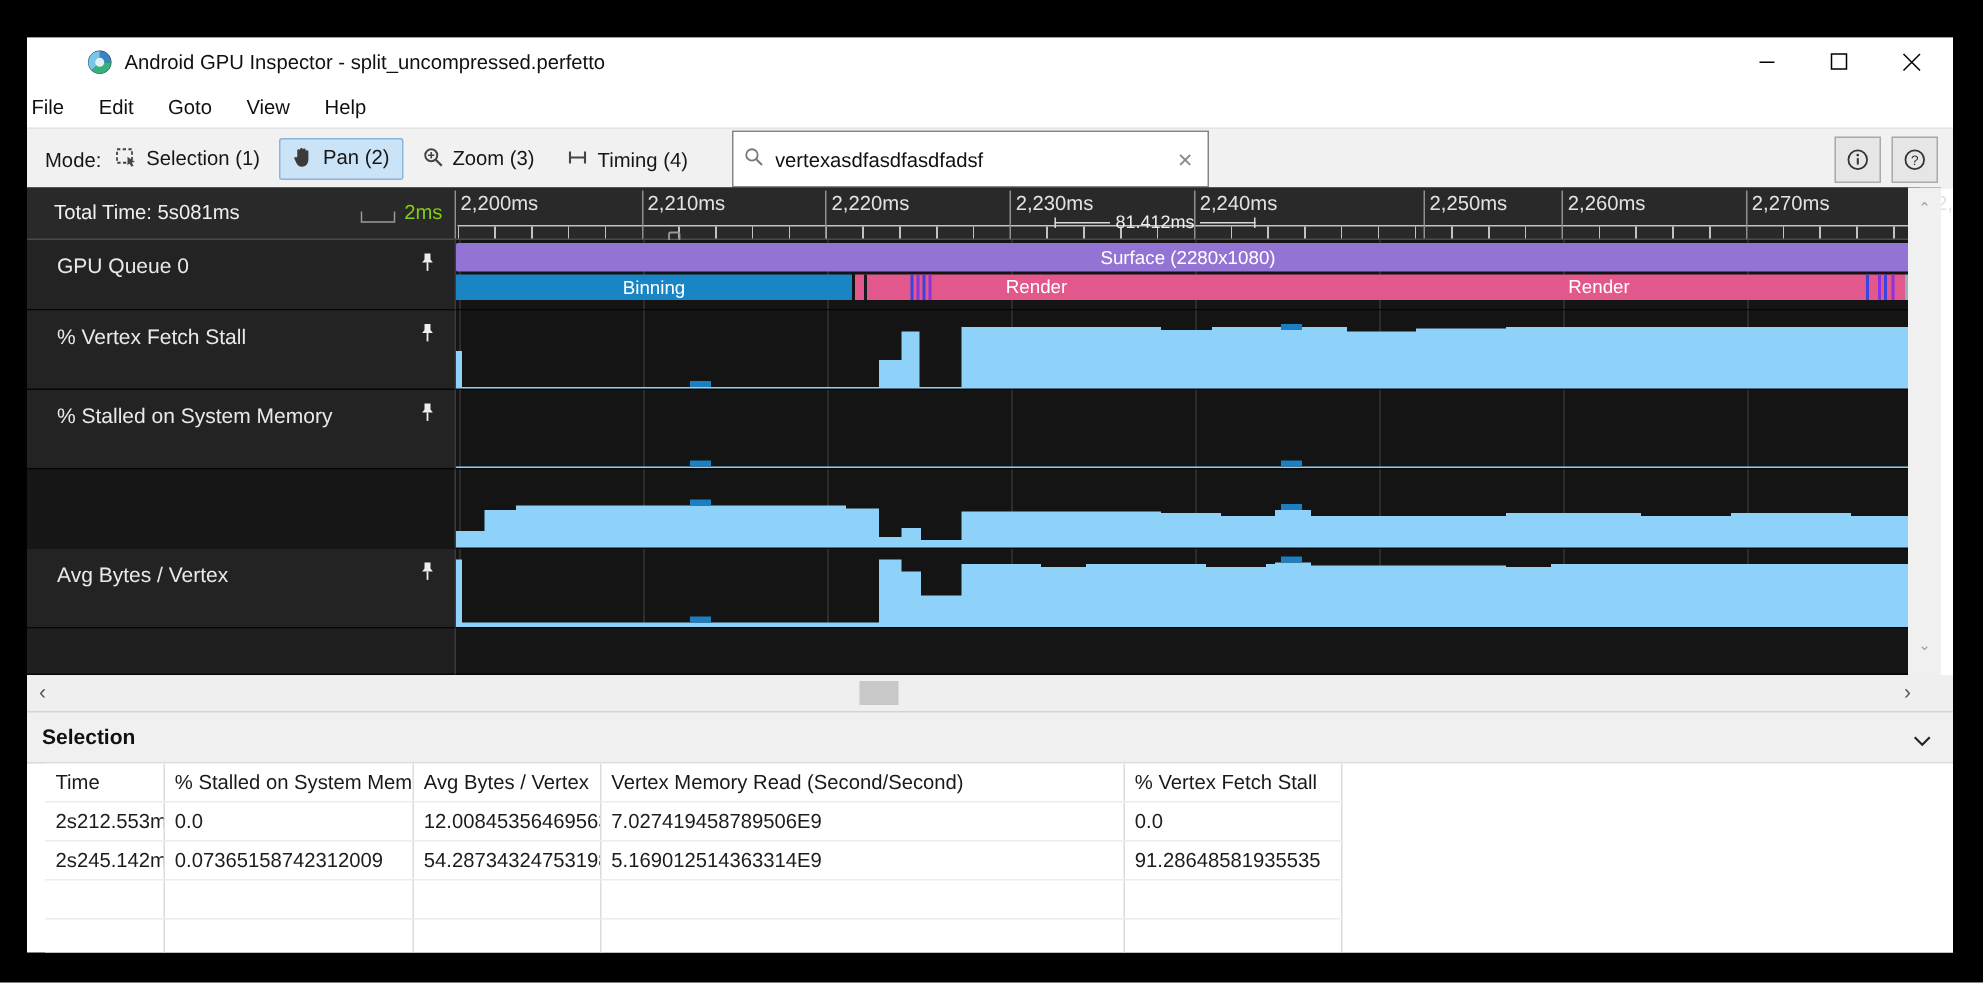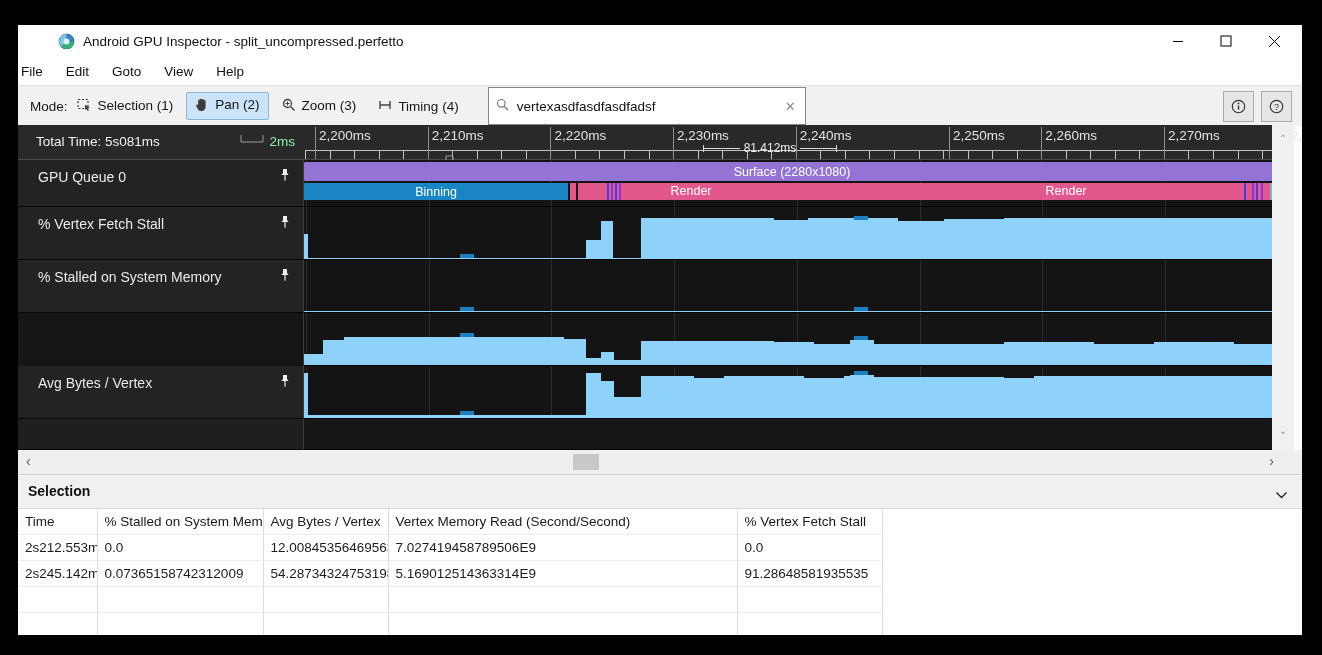--- a/index.html
+++ b/index.html
@@ -41,21 +41,21 @@
                border-bottom:1px solid #060606;box-sizing:border-box;border-left:1px solid #3c3c3c;overflow:hidden;
                background-image:repeating-linear-gradient(90deg,#2c2c2c 0 1px,transparent 1px 122.7px);
                background-position:2px 0}
   .vscroll{position:absolute;right:0;top:0;width:22px;height:325px;background:#f0f0f0;z-index:5}
   .vscroll .arr{position:absolute;left:0;width:22px;text-align:center;color:#9b9b9b;font-size:10px}
 
   
   .tl-header{top:0;height:35px}
   .hdr-left{position:absolute;left:0;top:0;bottom:0;width:285px;background:#292929;border-bottom:1px solid #4a4a4a;box-sizing:border-box}
   .total-time{position:absolute;left:18px;top:9px;font-size:13.5px;color:#f0f0f0;white-space:nowrap}
-  .scale{position:absolute;right:8px;top:9px;display:flex;align-items:flex-start;gap:5px;color:#86efac;font-size:13.5px}
+  .scale{position:absolute;right:8px;top:9px;display:flex;align-items:flex-end;gap:5px;color:#84cc16;font-size:13.5px}
   .ruler{position:absolute;left:285px;top:0;bottom:0;width:977px;background:#292929;border-bottom:1px solid #4a4a4a;box-sizing:border-box}
   .ruler .major{position:absolute;top:2px;bottom:0;width:1px;background:#909090}
   .ruler .major span{position:absolute;left:4px;top:1px;font-size:13.5px;color:#e2e2e2;white-space:nowrap}
   .ruler .minor{position:absolute;left:2px;right:0;bottom:0;height:8px;border-top:1px solid #c2c2c2;
                 background:repeating-linear-gradient(90deg,#c2c2c2 0 1px,transparent 1px 24.54px)}
   .measure{position:absolute;left:400px;top:16px;width:134px;display:flex;align-items:center;color:#ececec;font-size:12px;gap:4px}
   .measure .ln{flex:1;height:1px;background:#d8d8d8;position:relative}
   .measure .ln i{position:absolute;top:-3px;width:1px;height:7px;background:#d8d8d8}
   .measure .ln.l i{left:0}.measure .ln.r i{right:0}
   .flag{position:absolute;left:142px;top:26px}
@@ -77,21 +77,21 @@
   .counter-svg{position:absolute;left:0;top:0}
 
   
   .hscroll{position:absolute;top:425px;left:0;width:1284px;height:24px;background:#efefef}
   .hs-arrow{position:absolute;top:3px;color:#555;font-size:14px}
   .hs-thumb{position:absolute;left:555px;top:4px;width:26px;height:16px;background:#c8c8c8}
   .sel-header{position:absolute;top:449px;left:0;width:1284px;height:35px;background:#f0f0f0;
               border-top:1px solid #d4d4d4;border-bottom:1px solid #dadada;box-sizing:border-box}
   .sel-title{position:absolute;left:10px;top:8px;font-size:14px;font-weight:bold;color:#111}
   .sel-chevron{position:absolute;right:14px;top:11px}
-  .sel-table{position:absolute;top:484px;left:0;border-collapse:collapse;table-layout:fixed;width:1284px;
+  .sel-table{position:absolute;top:484px;left:12px;border-collapse:collapse;table-layout:fixed;width:1284px;
              font-size:13.5px;color:#1c1c1c;background:#fff}
   .sel-table td{border-right:1px solid #dcdcdc;border-bottom:1px solid #ececec;height:25px;
                 padding:0 4px 0 7px;white-space:nowrap;overflow:hidden}
   .sel-table td:last-child{border-right:none;border-bottom:none}
   .sel-table tr.hdr td{color:#191919}
 </style>
 </head>
 <body>
 
 <div class="window">
@@ -207,21 +207,21 @@
             </svg></span>
         <div class="measure">
           <span class="ln l">
               <i></i>
             </span>
           <span>81.412ms</span>
           <span class="ln r">
               <i></i>
             </span>
         </div>
-      <div class="major" style="left: 12px;">
+      <div class="major" style="left: 0;">
             <span>2,200ms</span>
           </div>
           <div class="major" style="left: 124.7px;">
             <span>2,210ms</span>
           </div>
           <div class="major" style="left: 247.4px;">
             <span>2,220ms</span>
           </div>
           <div class="major" style="left: 370.1px;">
             <span>2,230ms</span>

